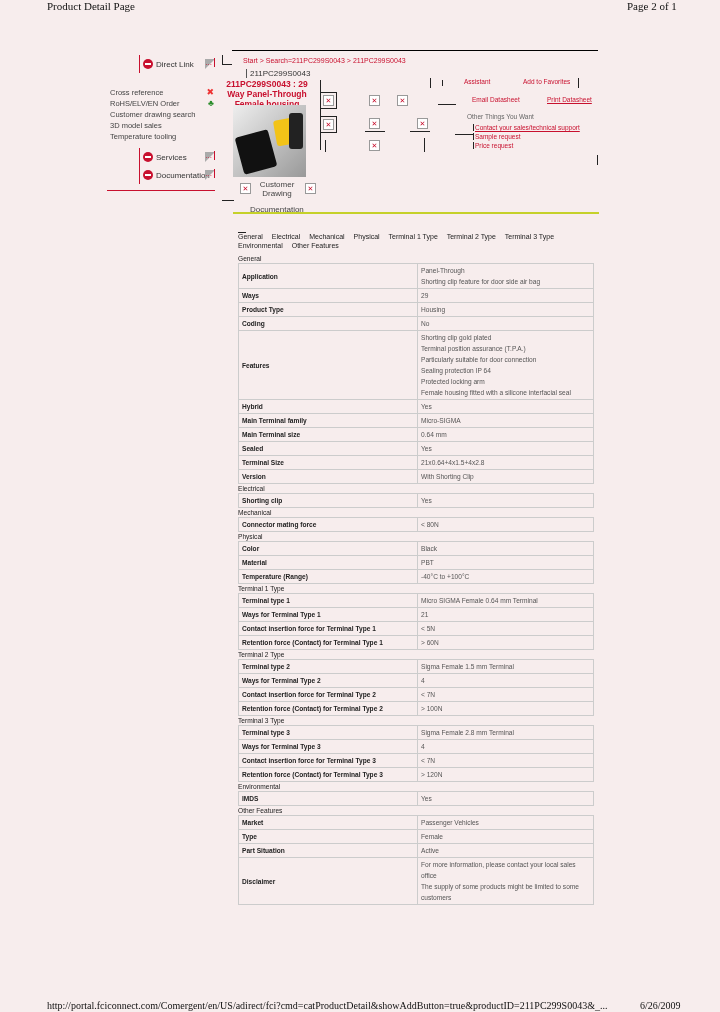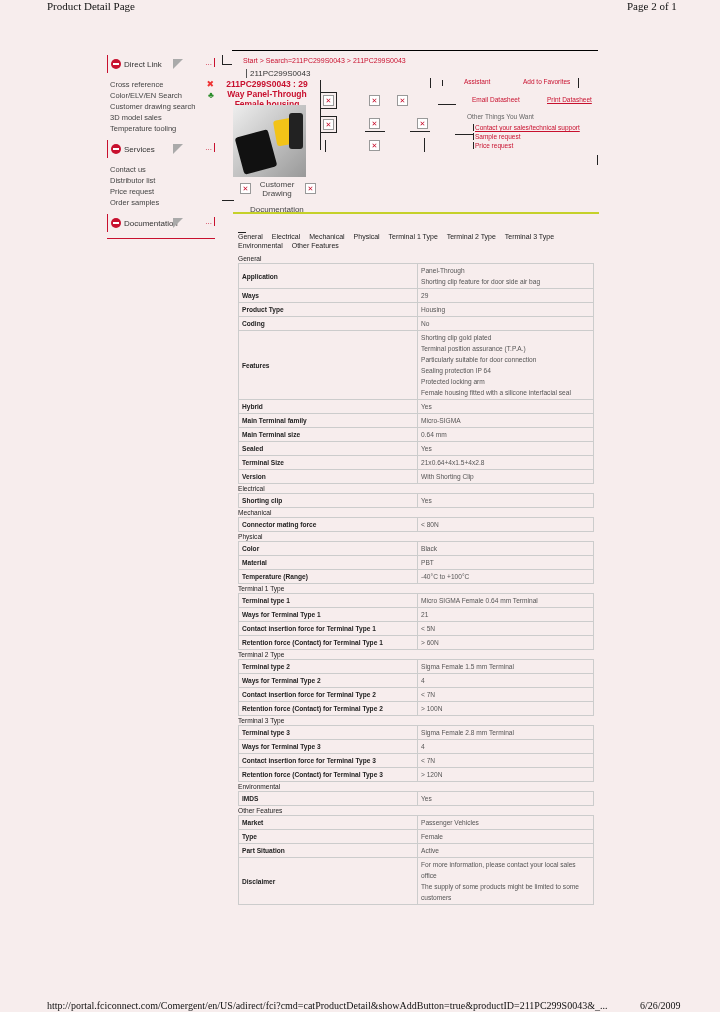--- a/index.html
+++ b/index.html
@@ -2,27 +2,27 @@
 <html><head>
 <meta charset="utf-8">
 <style>
   html, body { margin:0; padding:0; }
   body { width:720px; height:1012px; background:#f7eded; position:relative; overflow:hidden;
          font-family:"Liberation Sans", sans-serif; color:#222; }
   .hdr { position:absolute; top:0; font-family:"Liberation Serif", serif; font-size:11px; color:#111; }
   .ftr { position:absolute; top:1000px; font-family:"Liberation Serif", serif; font-size:10px; color:#111; }
   
   .sidebar { position:absolute; left:107px; top:55px; width:110px; font-size:7.5px; }
-  .sb-head { position:relative; height:18px; display:flex; align-items:center; border-left:1px solid #c8102e; }
+  .sb-head { position:relative; height:18px; display:flex; align-items:center; border-left:1px solid #c8102e;margin-left:32px; }
   .sb-head .ic { width:10px; height:10px; border-radius:50%; background:#c8102e; margin-left:3px; margin-right:3px; position:relative; }
   .sb-head .ic::after { content:""; position:absolute; left:2px; top:4px; width:6px; height:2px; background:#fff; }
   .sb-head .t { font-size:8px; color:#333; }
   .sb-head .tri { position:absolute; left:65px; top:4px; width:0; height:0; border-left:10px solid #aaa; border-bottom:10px solid transparent; }
   .sb-head .more { position:absolute; right:2px; top:3px; font-size:8px; color:#c8102e; border-right:1px solid #c8102e; padding-right:2px; }
-  .sb-list { padding:6px 0 6px 3px; }
+  .sb-list { padding:6px 0 6px 3px;margin-top:8px; }
   .sb-list div { height:11px; line-height:11px; color:#444; white-space:nowrap; position:relative; }
   .sb-list .x { position:absolute; right:3px; top:0; color:#e33; font-size:9px; }
   .sb-list .g { position:absolute; right:3px; top:0; color:#2a8c2a; font-size:9px; }
   .sb-end { border-bottom:1px solid #c8102e; width:108px; margin-top:6px; }
   
   .topline { position:absolute; left:232px; top:50px; width:366px; border-top:1px solid #000; }
   .crumb { position:absolute; left:243px; top:57px; font-size:7px; color:#c8102e; }
   .prodid { position:absolute; left:246px; top:69px; font-size:8px; color:#333; border-left:1px solid #555; padding-left:3px; }
   .title { position:absolute; left:226px; top:79px; width:82px; text-align:center; font-size:8.5px; font-weight:bold; color:#c8102e; line-height:10px; }
   .photo { position:absolute; left:233px; top:105px; width:73px; height:72px; background:linear-gradient(135deg,#eee,#999); overflow:hidden; }
@@ -59,36 +59,30 @@
 
 <div class="sidebar" id="sidebar">
     <div class="sb-head">
       <span class="ic"></span>
       <span class="t">Direct Link</span>
       <span class="tri"></span>
       <span class="more">...</span>
     </div>
     <div class="sb-list">
       <div><span>Cross reference</span><span class="x">✖</span></div>
-      <div><span>Color/ELV/EN Search</span><span class="g">♣</span></div>
+      <div><span>RoHS/ELV/EN Order</span><span class="g">♣</span></div>
       <div><span>Customer drawing search</span></div>
       <div><span>3D model sales</span></div>
       <div><span>Temperature tooling</span></div>
     </div>
     <div class="sb-head">
       <span class="ic"></span>
       <span class="t">Services</span>
       <span class="tri"></span>
       <span class="more">...</span>
-    </div>
-    <div class="sb-list">
-      <div><span>Contact us</span></div>
-      <div><span>Distributor list</span></div>
-      <div><span>Price request</span></div>
-      <div><span>Order samples</span></div>
     </div>
     <div class="sb-head">
       <span class="ic"></span>
       <span class="t">Documentation</span>
       <span class="tri"></span>
       <span class="more">...</span>
     </div>
     <div class="sb-end"></div>
   </div>
 

